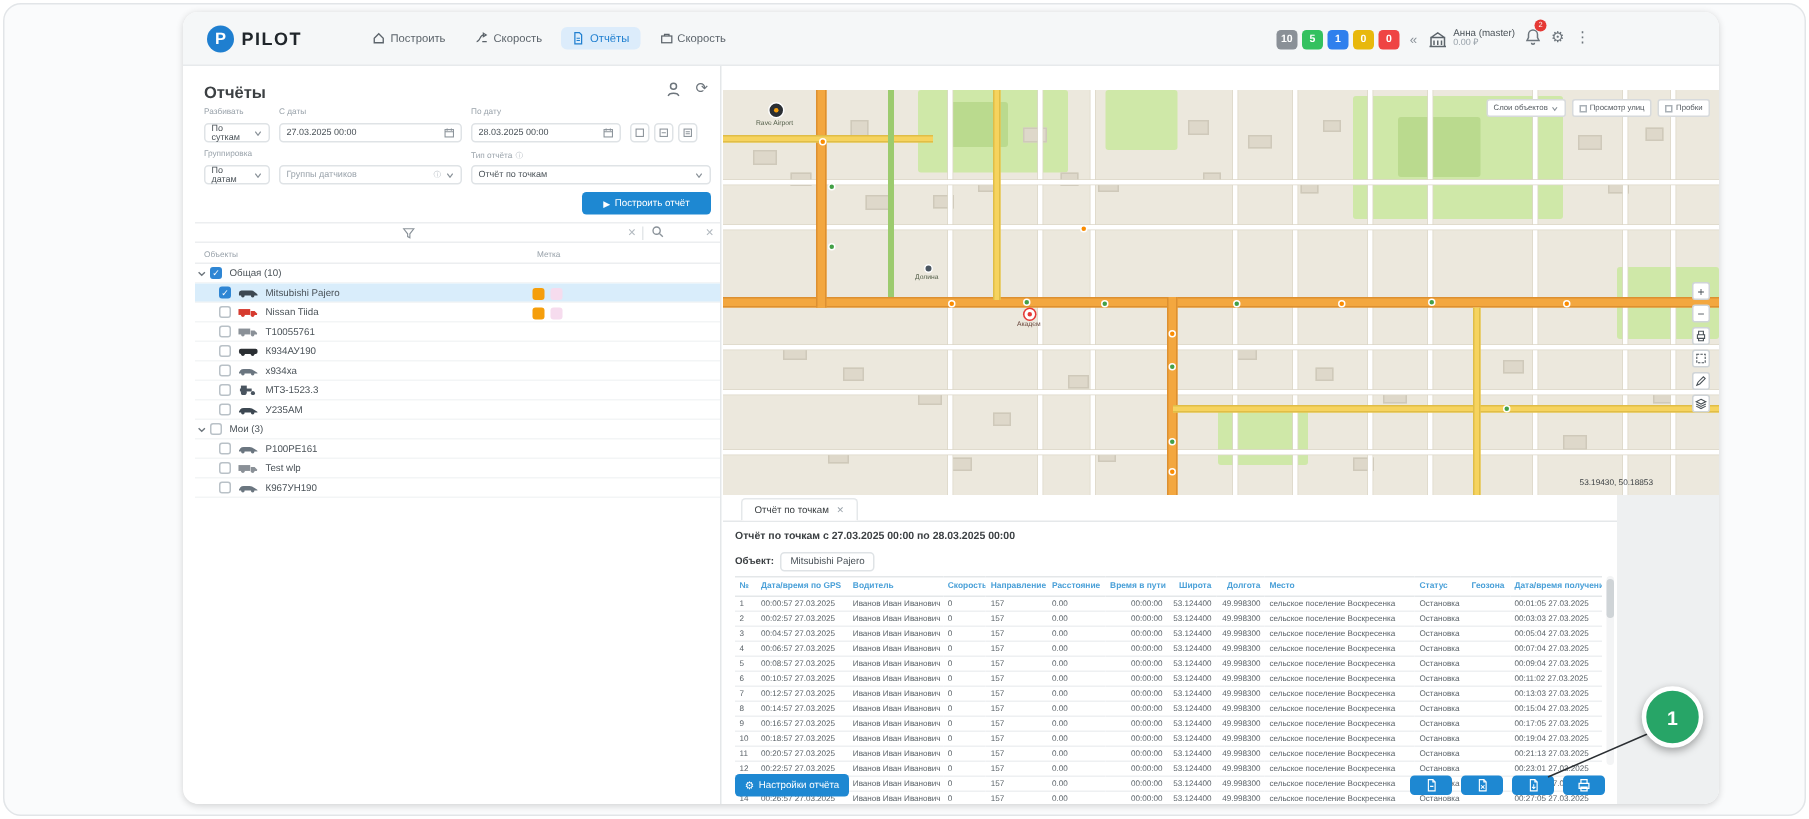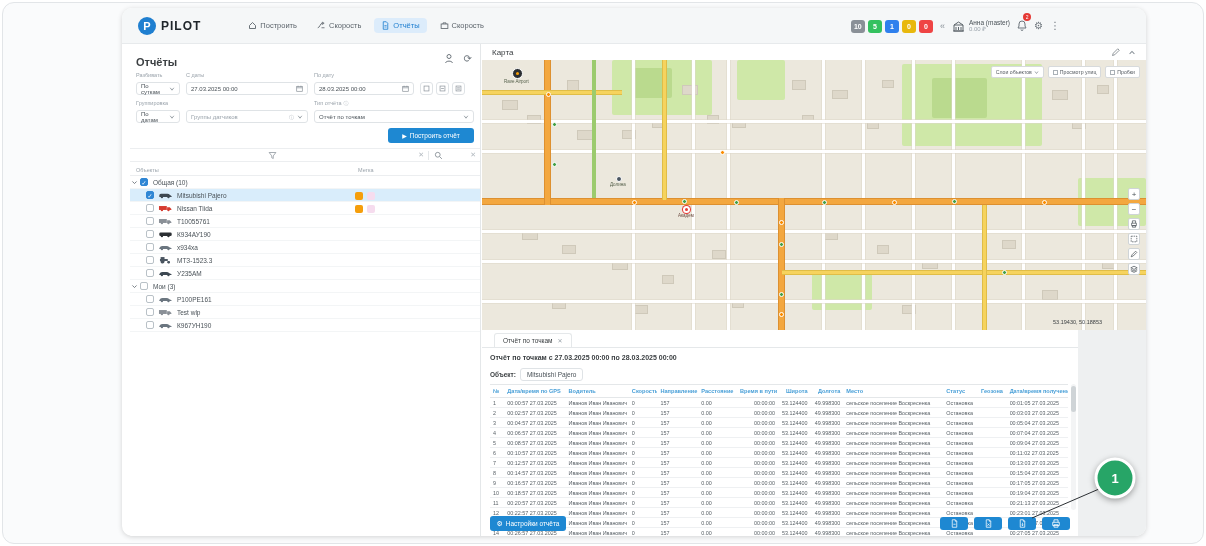--- a/index.html
+++ b/index.html
@@ -417,33 +417,20 @@
               <circle cx="6" cy="9.2" r="1.8" fill="#6b7680"></circle>
               <circle cx="16" cy="9.2" r="1.8" fill="#6b7680"></circle>
             </svg>
           </span>
           <span>К967УН190</span>
         </div>
       </div>
   </div>
   <div id="left-divider"></div>
 
-  <div id="map-header">
-    <span style="font-size:8px;color:#3c4043;margin-left:10px;">Карта</span>
-    <span style="position:absolute;right:26px;">
-      <svg width="9" height="9" viewBox="0 0 12 12">
-          <path d="M2 10l1-3 6-6 2 2-6 6z" fill="none" stroke="#6d757c" stroke-width="1"></path>
-        </svg>
-    </span>
-    <span style="position:absolute;right:10px;">
-      <svg width="8" height="8" viewBox="0 0 10 10">
-          <polyline points="2,6 5,3 8,6" fill="none" stroke="#8a9299" stroke-width="1.3"></polyline>
-        </svg>
-    </span>
-  </div>
 
   <div id="map">
     <div id="map-decor">
         <div class="park" style="left: 130px; top: 0px; width: 100px; height: 55px;"></div>
         <div class="park dark" style="left: 150px; top: 8px; width: 40px; height: 30px;"></div>
         <div class="park" style="left: 255px; top: 0px; width: 48px; height: 40px;"></div>
         <div class="park" style="left: 420px; top: 4px; width: 140px; height: 82px;"></div>
         <div class="park dark" style="left: 450px; top: 18px; width: 55px; height: 40px;"></div>
         <div class="park" style="left: 596px; top: 118px; width: 68px; height: 48px;"></div>
         <div class="park" style="left: 330px; top: 210px; width: 60px; height: 40px;"></div>

